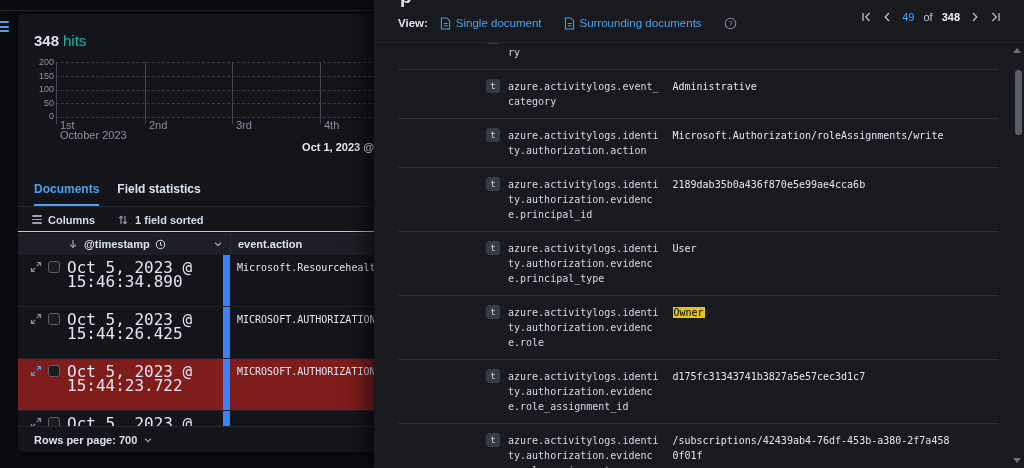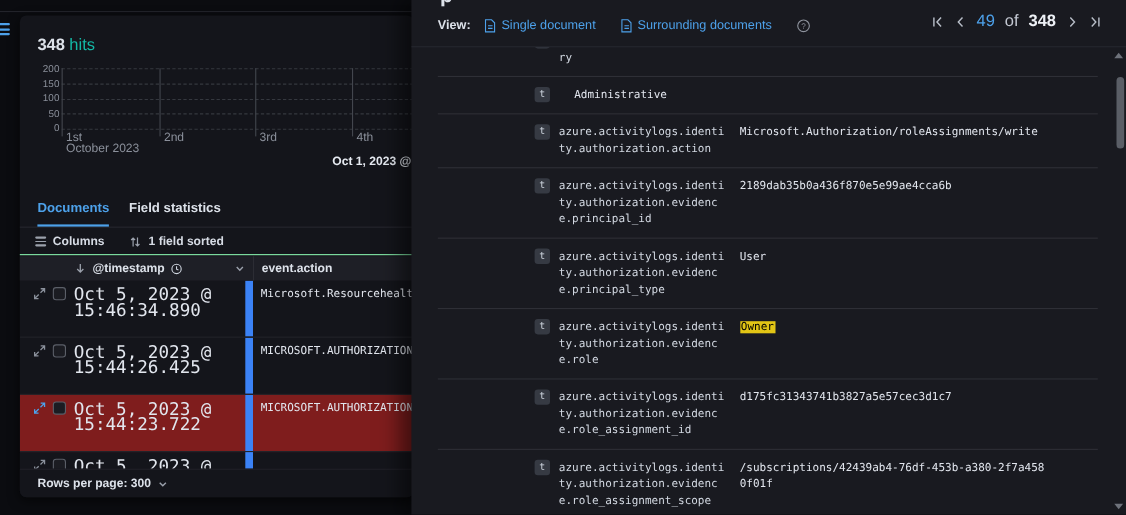--- a/index.html
+++ b/index.html
@@ -71,21 +71,21 @@
     box-shadow:-10px 0 18px rgba(0,0,0,.5); }
   .title-clip { position:absolute; left:26px; top:0; width:40px; height:7px; overflow:hidden; }
   .title-clip .frag { font-size:19px; font-weight:bold; color:#dde2ea; display:block; margin-top:-14px; }
 
   .view-row { position:absolute; left:24px; top:12px; height:22px; display:flex; align-items:center; gap:10px; }
   .view-label { font-size:11.5px; font-weight:bold; margin-right:2px; }
   .doc-link { display:flex; align-items:center; gap:5px; color:#4da1ea; font-size:11.5px; cursor:pointer; margin-right:12px; }
   .doc-ic { width:11px; height:13px; }
   .q-icon { width:13px; height:13px; color:#8d929c; cursor:pointer; }
 
-  .pagination { position:absolute; right:22px; top:11px; display:flex; align-items:center; gap:9px; font-size:15px; }
+  .pagination { position:absolute; right:22px; top:11px; display:flex; align-items:center; gap:9px; font-size:11px; }
   .pg-btn { width:12px; height:12px; color:#b7bdc7; cursor:pointer; }
   .pg-cur { color:#4da1ea; }
   .pg-of { color:#c3c8d2; }
   .pg-total { font-weight:bold; color:#eef1f6; }
 
   .flyout-divider { position:absolute; left:0; right:0; top:42px; height:1px; background:#26272e; }
 
   .fields-scroll { position:absolute; left:0; right:10px; top:43px; bottom:0; overflow:hidden; padding:0 16px 0 24px; }
   .frow { display:flex; align-items:flex-start; border-bottom:1px solid #2e2f36; padding:9px 0; }
   .frow.partial { margin-top:-22px; }
@@ -230,21 +230,21 @@
               </svg>
             <span class="checkbox"></span>
           </div>
           <div class="cell-ts mono">Oct 5, 2023 @ 15:42:38.081</div>
           <div class="cell-action mono"></div>
         </div>
       </div>
 
       <div class="grid-footer">
         <div class="rpp">
-          <span>Rows per page: 300</span>
+          <span>Rows per page: 700</span>
           <svg class="icon12" viewBox="0 0 12 12">
               <path d="M3.2 4.8L6 7.6 8.8 4.8" stroke="currentColor" fill="none" stroke-width="1.3"></path>
             </svg>
         </div>
       </div>
     </div>
   </div>
 
   <div class="flyout">
 
@@ -299,20 +299,21 @@
       <div class="frow partial mono">
         <div class="f-actions"></div>
         <div class="f-token">t</div>
         <div class="f-name">azure.activitylogs.category</div>
         <div class="f-value"></div>
       </div>
 
       <div class="frow mono">
         <div class="f-actions"></div>
         <div class="f-token">t</div>
+        <div class="f-name">azure.activitylogs.event_category</div>
         <div class="f-value">Administrative</div>
       </div>
 
       <div class="frow mono">
         <div class="f-actions"></div>
         <div class="f-token">t</div>
         <div class="f-name">azure.activitylogs.identity.authorization.action</div>
         <div class="f-value">Microsoft.Authorization/roleAssignments/write</div>
       </div>
 

